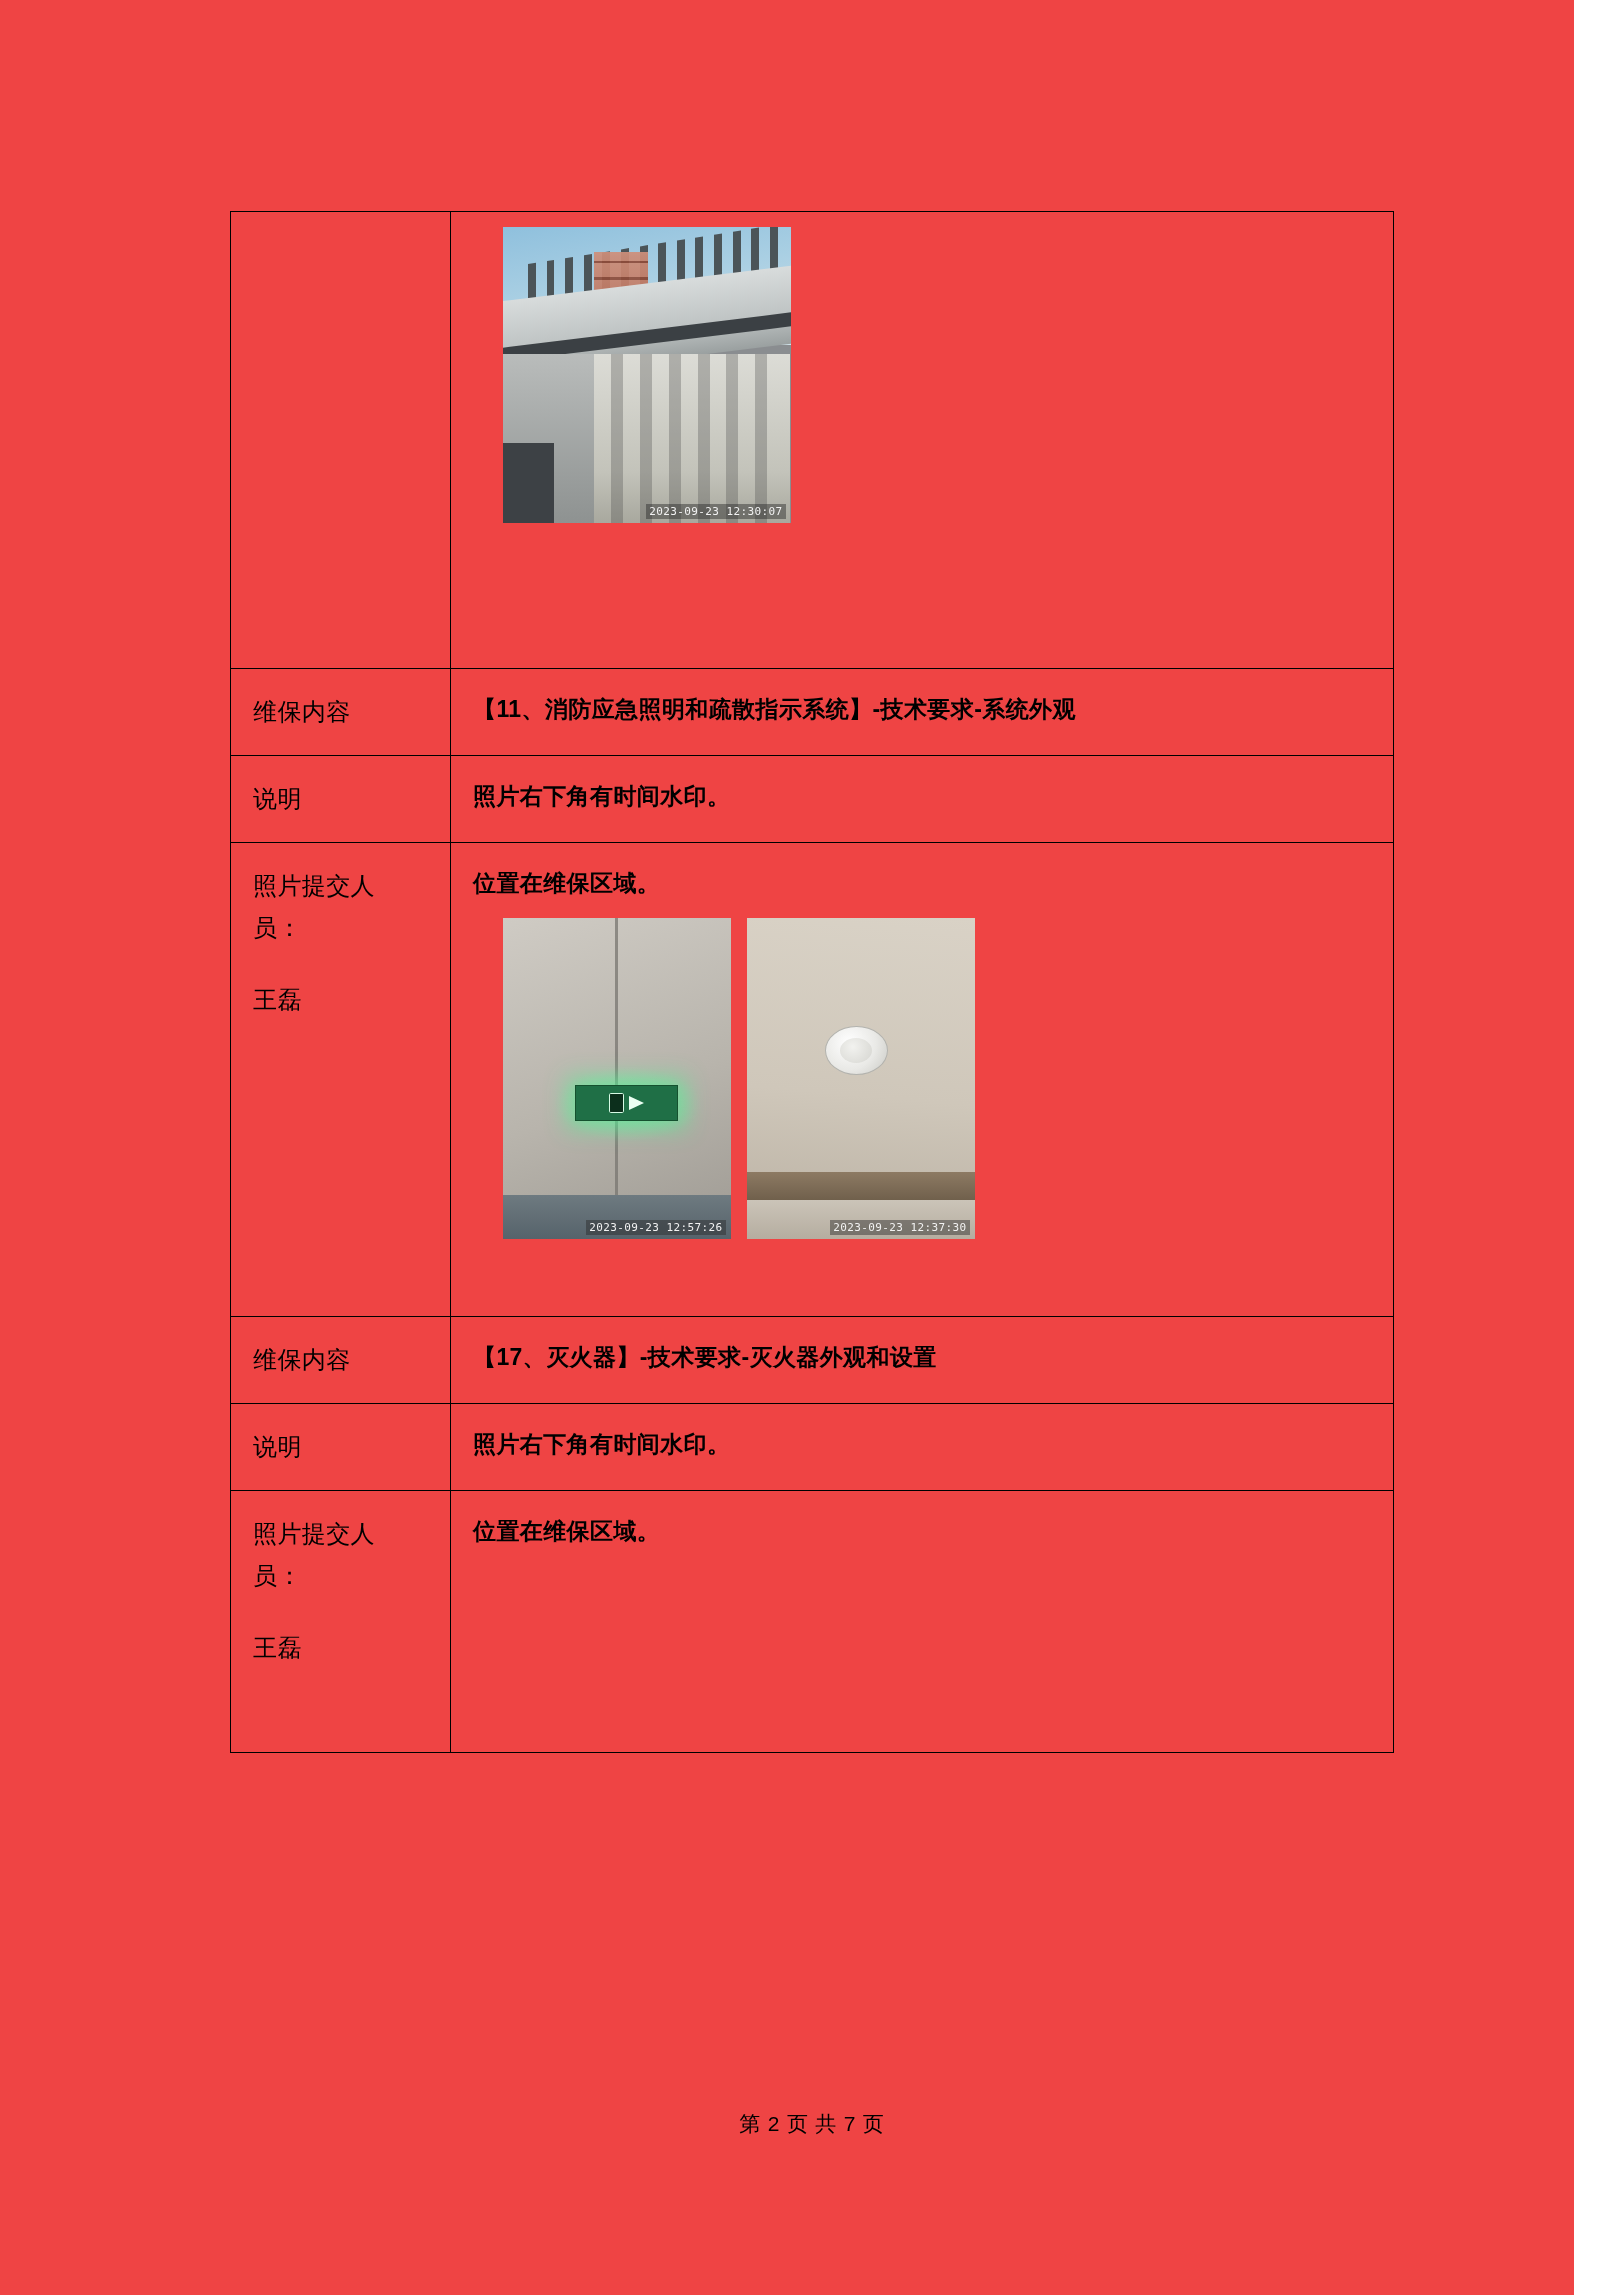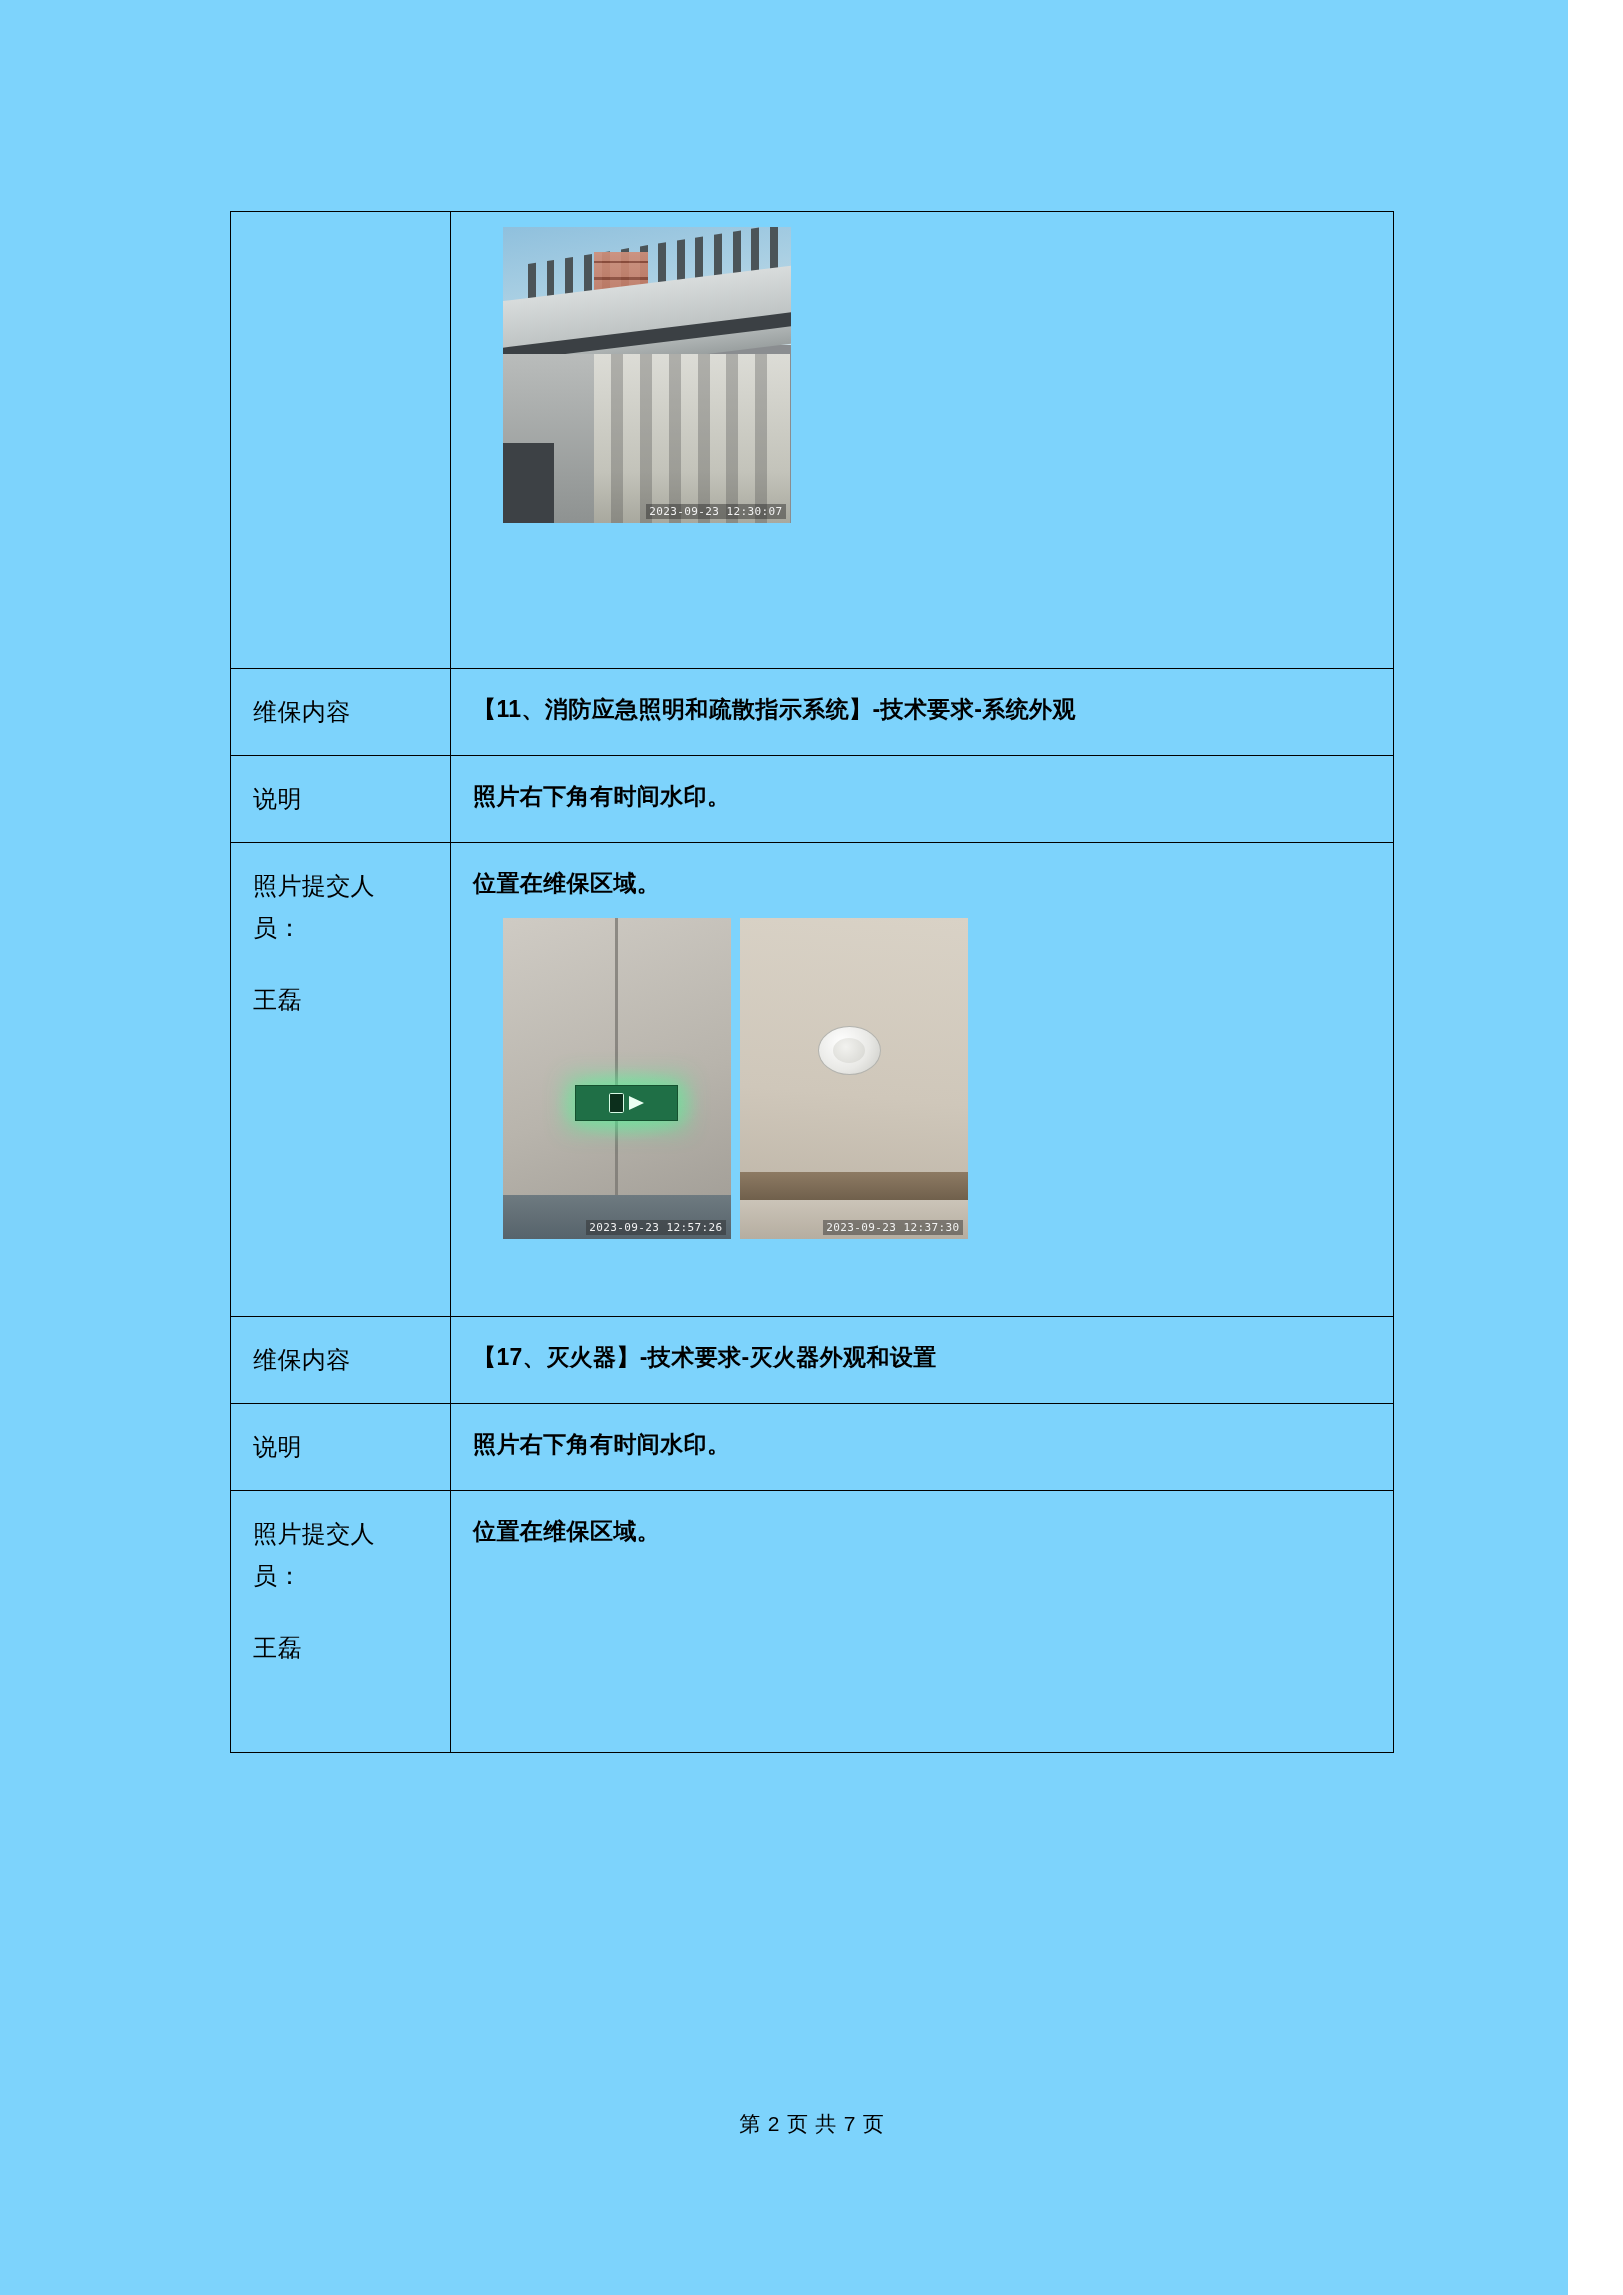--- a/index.html
+++ b/index.html
@@ -12,21 +12,22 @@
     height: 2295px;
     font-family: "Liberation Sans", sans-serif;
     color: #000000;
     position: relative;
   }
   .page {
     position: absolute;
     top: 0; left: 0;
     width: 1568px;
     height: 2295px;
-    background: #7dd3fc;
+    background: #ef4444;
+    padding-left: 6px;
   }
   .doc-table {
     position: absolute;
     left: 230px;
     top: 211px;
     width: 1163px;
     border-collapse: collapse;
     table-layout: fixed;
   }
   .doc-table td {
@@ -204,21 +205,21 @@
     border-radius: 50%;
     background: radial-gradient(circle at 40% 35%, #f2f2ef 0%, #d5d5d0 100%);
   }
   .p3-dot {
     position: absolute; left: 39px; top: 18.6px; width: 5px; height: 5px; border-radius: 50%;
     background: #4a4a46;
   }
 
   .photo-pair {
     display: flex;
-    gap: 9px;
+    gap: 16px;
     padding: 15px 0 15px 52px;
   }
 
   
   .footer {
     position: absolute;
     left: 0;
     top: 2110px;
     width: 1624px;
     text-align: center;

